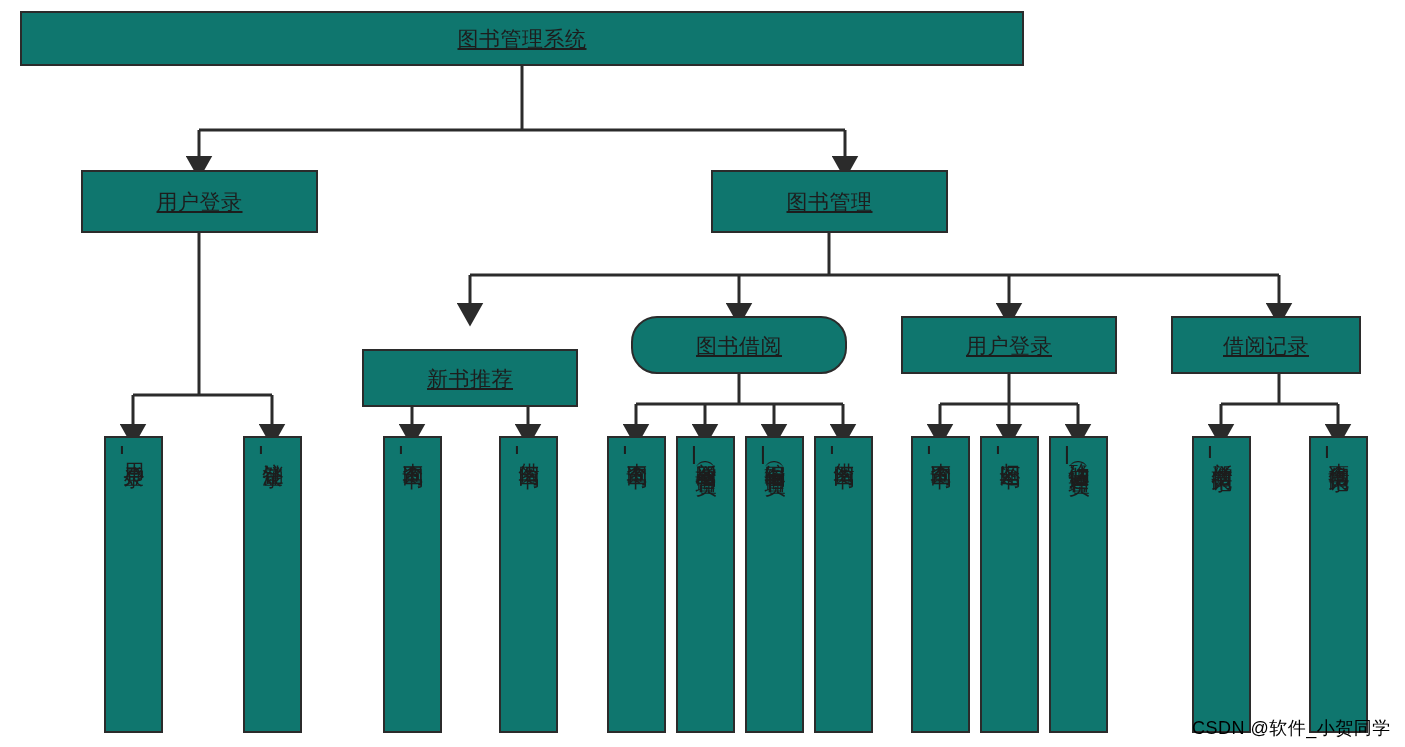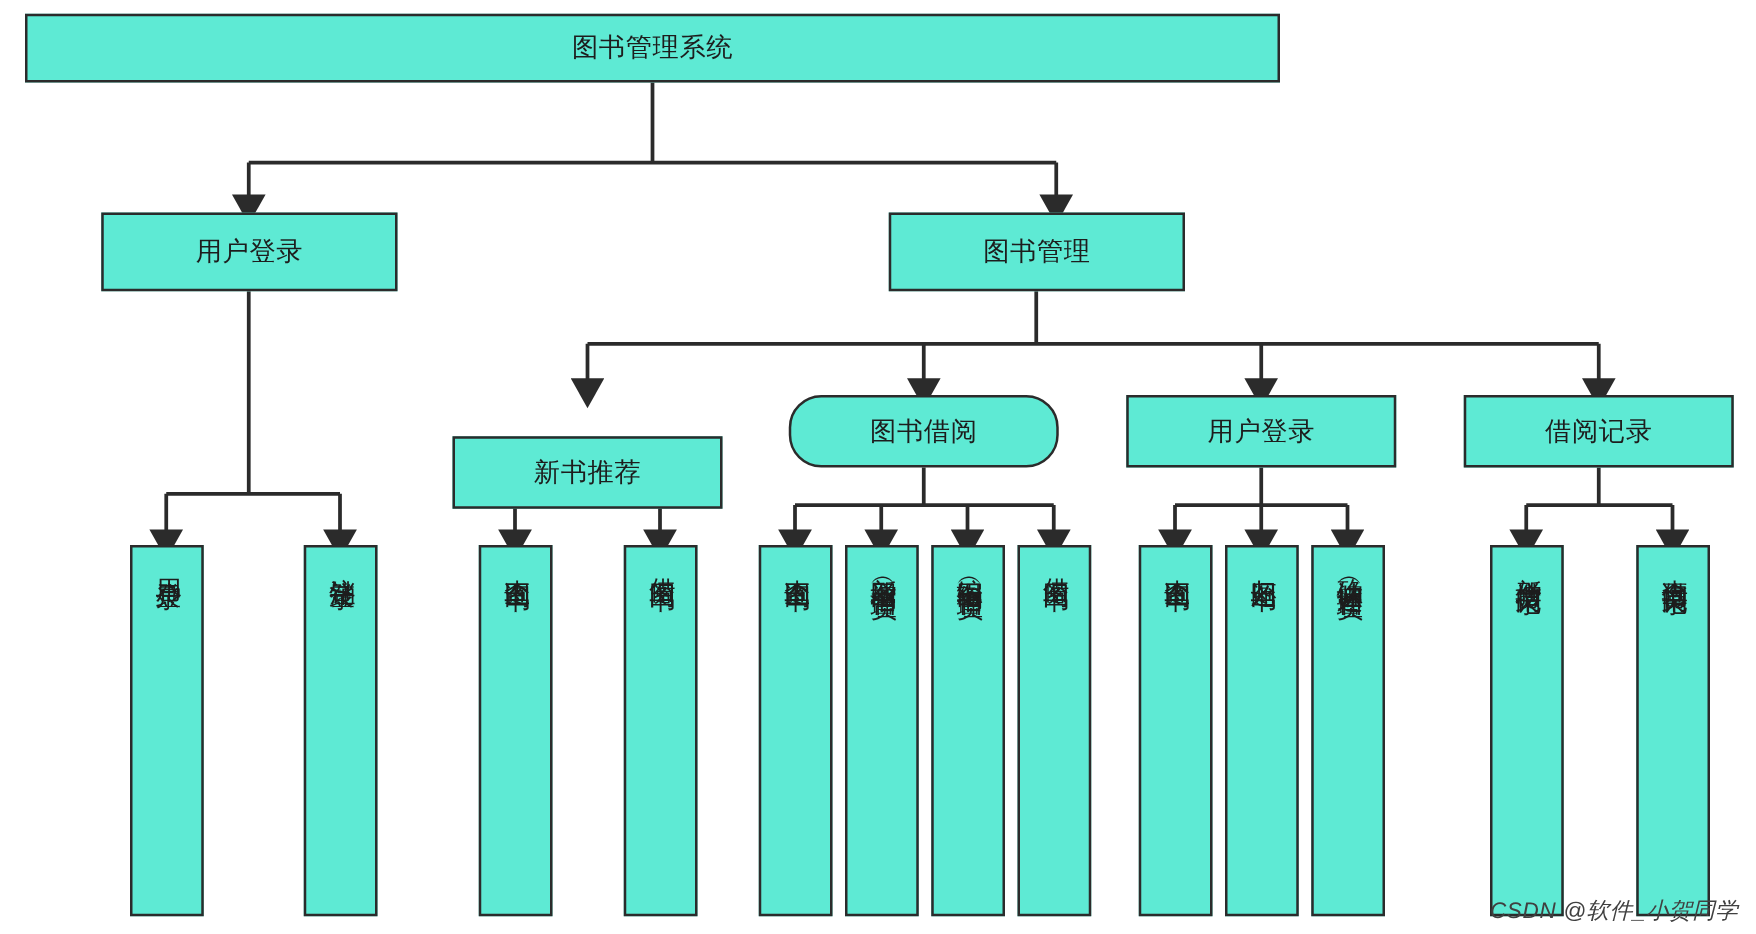--- a/index.html
+++ b/index.html
@@ -21,26 +21,27 @@
     position: absolute;
     left: 0;
     top: 0;
     width: 1405px;
     height: 747px;
     pointer-events: none;
   }
   .node {
     position: absolute;
     box-sizing: border-box;
-    background: #5eead4;
+    background: #0f766e;
     border: 2.5px solid #2b2b2b;
     display: flex;
     align-items: center;
     justify-content: center;
     color: #1d1d1d;
+    text-decoration: underline;
   }
   .node-label {
     display: block;
     text-align: center;
     white-space: pre;
     letter-spacing: 0.5px;
   }
   
   .node.horiz .node-label {
     font-size: 21px;
@@ -54,25 +55,24 @@
   }
   .node.vert .node-label {
     writing-mode: vertical-rl;
     text-orientation: upright;
     font-size: 21px;
     line-height: 1.28;
     letter-spacing: 2px;
   }
   .watermark {
     position: absolute;
-    color: #404040;
+    color: #000000;
     font-size: 18px;
     white-space: nowrap;
     letter-spacing: 0.5px;
-    font-style: italic;
   }
 </style>
 </head>
 <body>
 
 <div id="canvas">
 
   <svg id="edges" viewBox="0 0 1405 747" xmlns="http://www.w3.org/2000/svg">
     <defs>
       <marker id="arrow" markerWidth="9" markerHeight="9" refX="1.5" refY="4.5" orient="auto" markerUnits="strokeWidth">
@@ -140,21 +140,21 @@
   </div>
 
   <div class="node horiz" style="left:631px; top:316px; width:216px; height:58px;border-radius:26px;">
     <span class="node-label">图书借阅</span>
   </div>
 
   <div class="node horiz" style="left:901px; top:316px; width:216px; height:58px;">
     <span class="node-label">用户登录</span>
   </div>
 
-  <div class="node horiz" style="left:1171px; top:316px; width:216px; height:58px;">
+  <div class="node horiz" style="left:1171px; top:316px; width:190px; height:58px;">
     <span class="node-label">借阅记录</span>
   </div>
 
   <div class="node vert" style="left:104px; top:436px; width:59px; height:297px;">
     <span class="node-label">用户登录</span>
   </div>
 
   <div class="node vert" style="left:243px; top:436px; width:59px; height:297px;">
     <span class="node-label">注销登录</span>
   </div>

